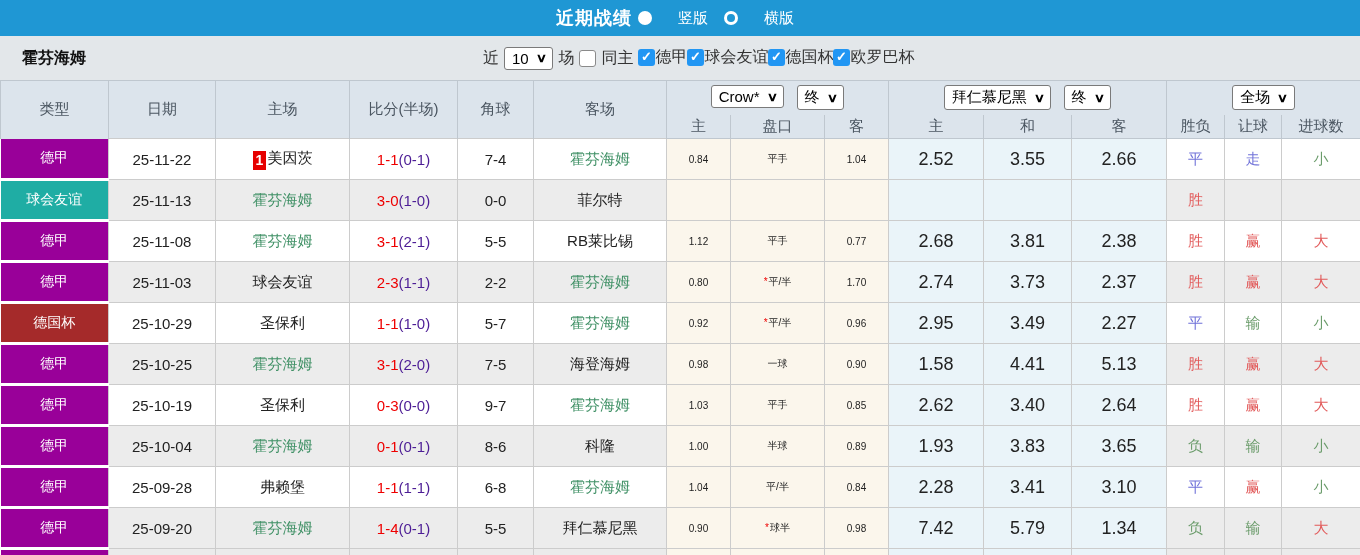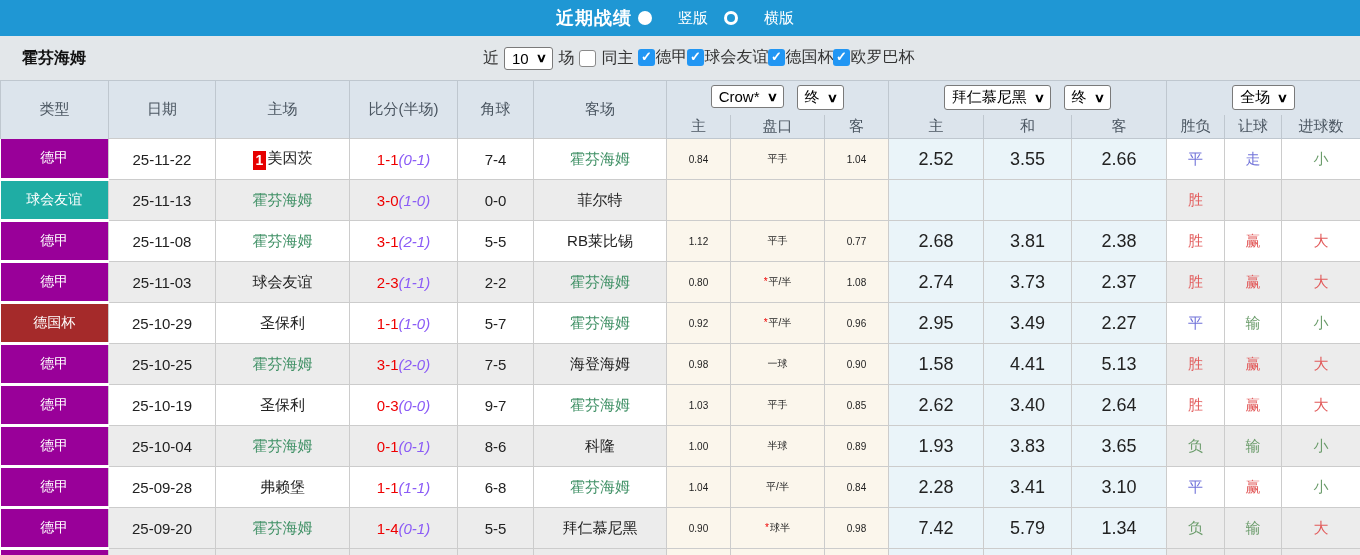--- a/index.html
+++ b/index.html
@@ -51,21 +51,21 @@
   tbody tr:nth-child(even) td.stripe { background: #ececec; }
   tbody td.cream { background: #fbf6ec; font-size: 10px; }
   tbody td.bluet { background: #eaf4f9; font-size: 18px; }
   tbody td.type-cell { color: #fff; font-size: 14px; border-left: none; border-bottom: 3px solid #fff; border-top: none; }
   tbody tr.partial td { background: #ebebeb; }
   tbody tr.partial td.cream { background: #fbf6ec; }
   tbody tr.partial td.bluet { background: #eaf4f9; }
 
   .team-focus { color: #3f9065; }
   .score-main { color: #ee0000; }
-  .score-half { color: #8b5cf6; font-style: italic; }
+  .score-half { color: #4c1d95; }
   .badge-1 {
     display: inline-block; background: #e60000; color: #fff; font-weight: bold;
     font-size: 14px; padding: 0 3px; line-height: 19px; margin-right: 1px; vertical-align: -2px;
   }
   .star { color: #ee0000; margin-right: 1px; }
   .res-red { color: #e25b5b; }
   .res-green { color: #6b9c6b; }
   .res-blue { color: #7173d9; }
 </style>
 </head>
@@ -227,21 +227,21 @@
         </tr>
         <tr>
           <td class="type-cell" style="background: rgb(153, 0, 153);">德甲</td>
           <td class="stripe">25-11-03</td>
           <td class="stripe"><span>球会友谊</span></td>
           <td class="stripe"><span class="score-main">2-3</span><span class="score-half">(1-1)</span></td>
           <td class="stripe">2-2</td>
           <td class="stripe"><span class="team-focus">霍芬海姆</span></td>
           <td class="cream">0.80</td>
           <td class="cream"><span class="star">*</span><span>平/半</span></td>
-          <td class="cream">1.08</td>
+          <td class="cream">1.70</td>
           <td class="bluet">2.74</td>
           <td class="bluet">3.73</td>
           <td class="bluet">2.37</td>
           <td class="stripe res-red">胜</td>
           <td class="stripe res-red">赢</td>
           <td class="stripe res-red">大</td>
         </tr>
         <tr>
           <td class="type-cell" style="background: rgb(165, 42, 42);">德国杯</td>
           <td class="stripe">25-10-29</td>

